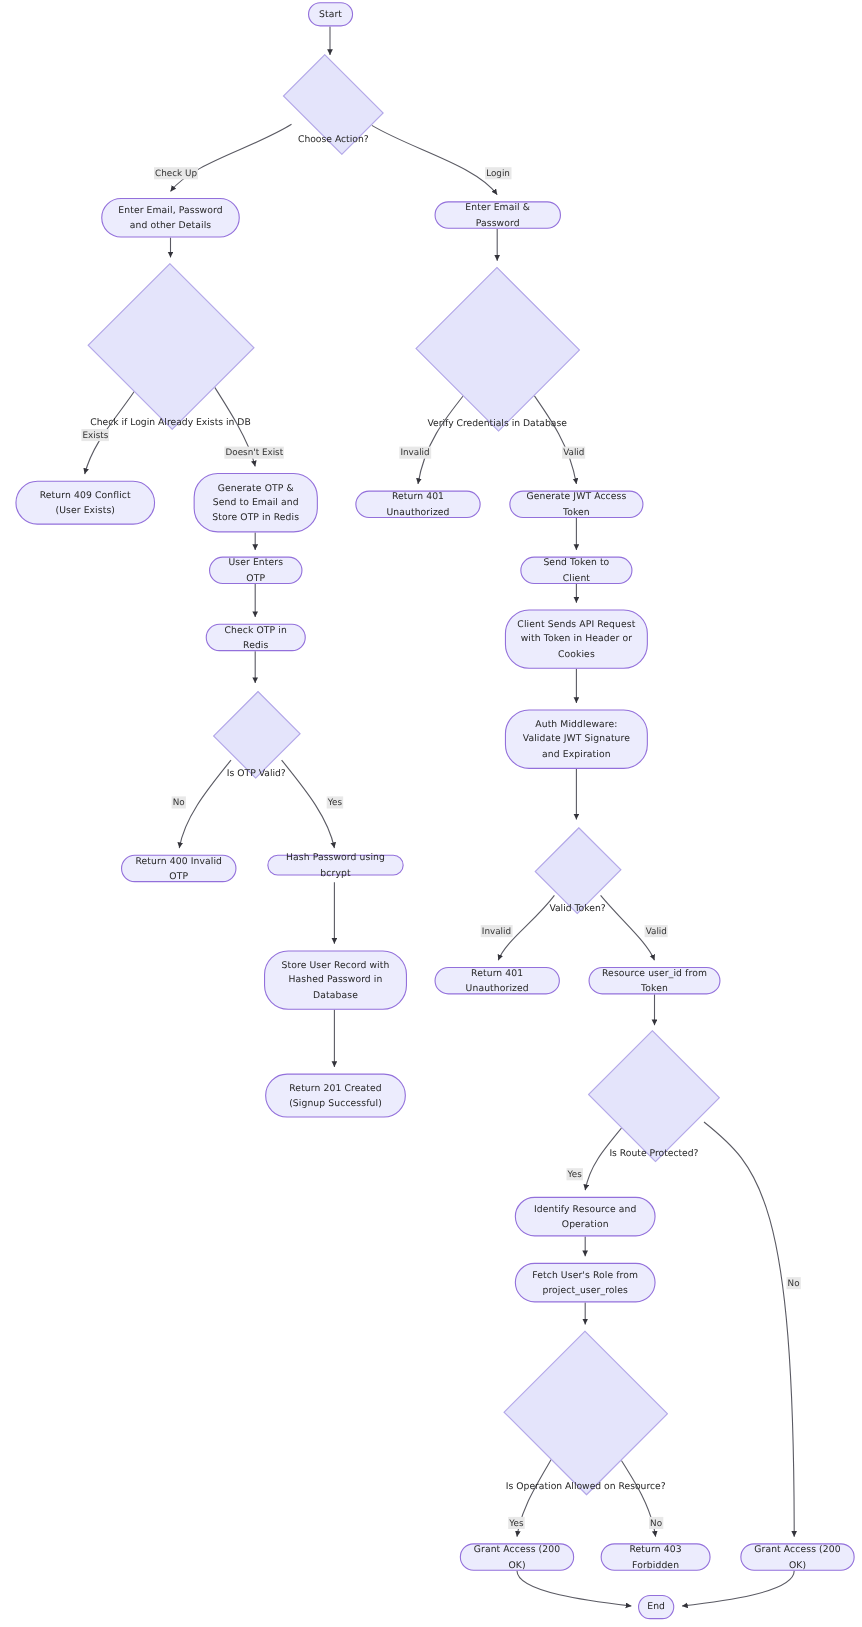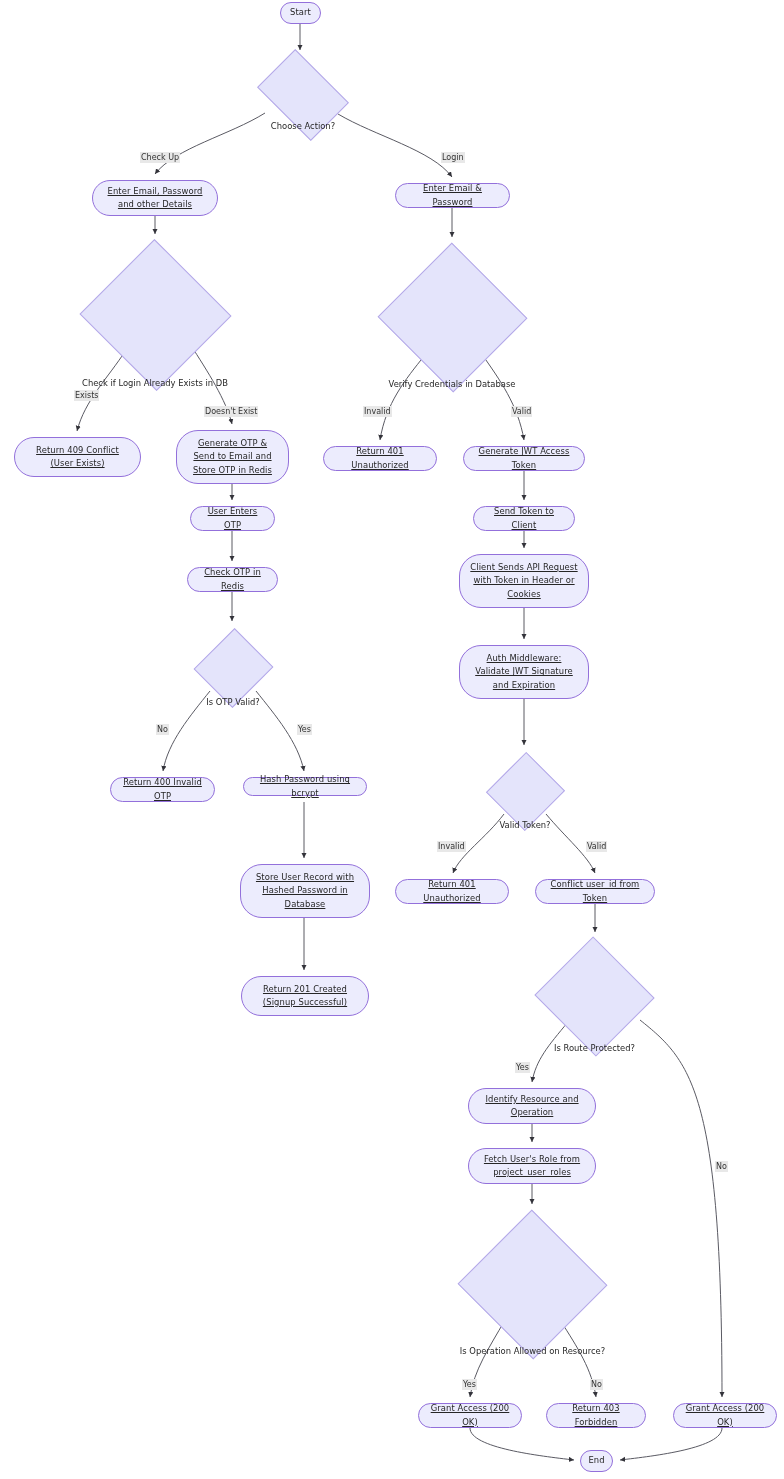--- a/index.html
+++ b/index.html
@@ -4,21 +4,21 @@
 <style>
   html,body{margin:0;padding:0;background:#ffffff;}
   body{font-family:"DejaVu Sans","Liberation Sans",sans-serif;}
   #canvas{position:relative;width:784px;height:1479px;background:#ffffff;overflow:hidden;}
   #edges{position:absolute;left:0;top:0;width:784px;height:1479px;}
 
   .node{position:absolute;box-sizing:border-box;display:flex;align-items:center;
         justify-content:center;text-align:center;background:#ececfd;
         border:1.1px solid #9370db;color:#262626;font-size:8.4px;line-height:13.2px;
         letter-spacing:.1px;}
-  .rounded{border-radius:22px;padding:2px 9px;text-decoration:underline;}
+  .rounded{border-radius:22px;padding:2px 9px;}
   .stadium{border-radius:40px;padding:2px 10px;}
 
   .diamond{position:absolute;background:transparent;border:none;display:flex;
            align-items:flex-end;justify-content:center;text-align:center;
            color:#262626;font-size:8.4px;line-height:13.4px;}
   .diamond .dshape{position:absolute;left:0;top:0;width:100%;height:100%;
            background:#e4e4fb;border:1px solid #b3a7e8;
            transform:rotate(45deg);box-sizing:border-box;}
   .diamond .dtext{position:relative;z-index:2;width:118%;}
 
@@ -134,21 +134,21 @@
         <div class="dshape" style="width: 55px; height: 57px; left: 12px; top: 12px;"></div>
         <div class="dtext">Valid Token?</div>
       </div>
       <div class="node rounded" style="left: 240px; top: 864px; width: 130px; height: 54px;">
         <span>Store User Record with Hashed Password in Database</span>
       </div>
       <div class="node rounded" style="left: 395px; top: 879px; width: 114px; height: 25px;">
         <span>Return 401 Unauthorized</span>
       </div>
       <div class="node rounded" style="left: 535px; top: 879px; width: 120px; height: 25px;">
-        <span>Conflict user_id from Token</span>
+        <span>Resource user_id from Token</span>
       </div>
       <div class="node rounded" style="left: 241px; top: 976px; width: 128px; height: 40px;">
         <span>Return 201 Created (Signup Successful)</span>
       </div>
       <div class="diamond" style="left: 533px; top: 938px; width: 123px; height: 117px;">
         <div class="dshape" style="width: 87px; height: 83px; left: 18px; top: 17px;"></div>
         <div class="dtext">Is Route Protected?</div>
       </div>
       <div class="node rounded" style="left: 468px; top: 1088px; width: 128px; height: 36px;">
         <span>Identify Resource and Operation</span>

